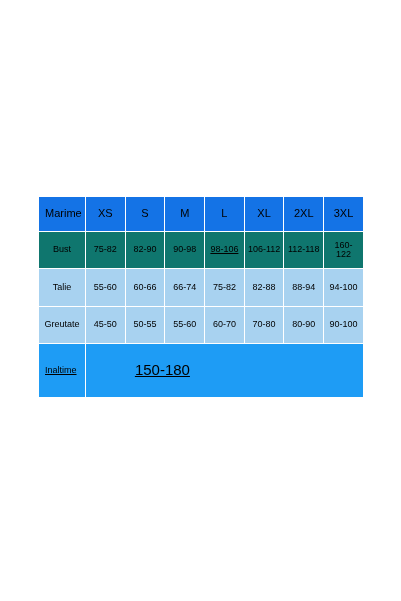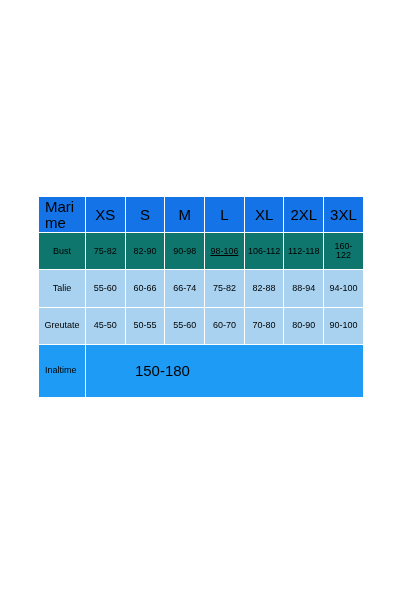--- a/index.html
+++ b/index.html
@@ -56,21 +56,21 @@
   }
 
   
   col.c-label { width: 47px; }
   col.c-size  { width: 39.7px; }
 
   
   tr.header-row td {
     background: #1473e6;
     height: 31px;
-    font-size: 15px;
+    font-size: 11px;
     color: #000000;
   }
   tr.header-row td.label-cell {
     text-align: left;
     padding-left: 6px;
   }
 
   
   tr.row-dark td {
     background: #0f766e;
@@ -92,20 +92,21 @@
   td.align-top {
     vertical-align: top;
     padding-top: 3px;
     text-decoration: underline;
   }
 
   tr.row-last td {
     background: #1e9cf5;
     height: 48px;
     border-bottom: none;
+    text-decoration: underline;
   }
   tr.row-last td.label-cell {
     text-align: left;
     padding-left: 6px;
   }
   td.span-cell {
     text-align: left;
     padding-left: 0;
   }
   .span-inner {

